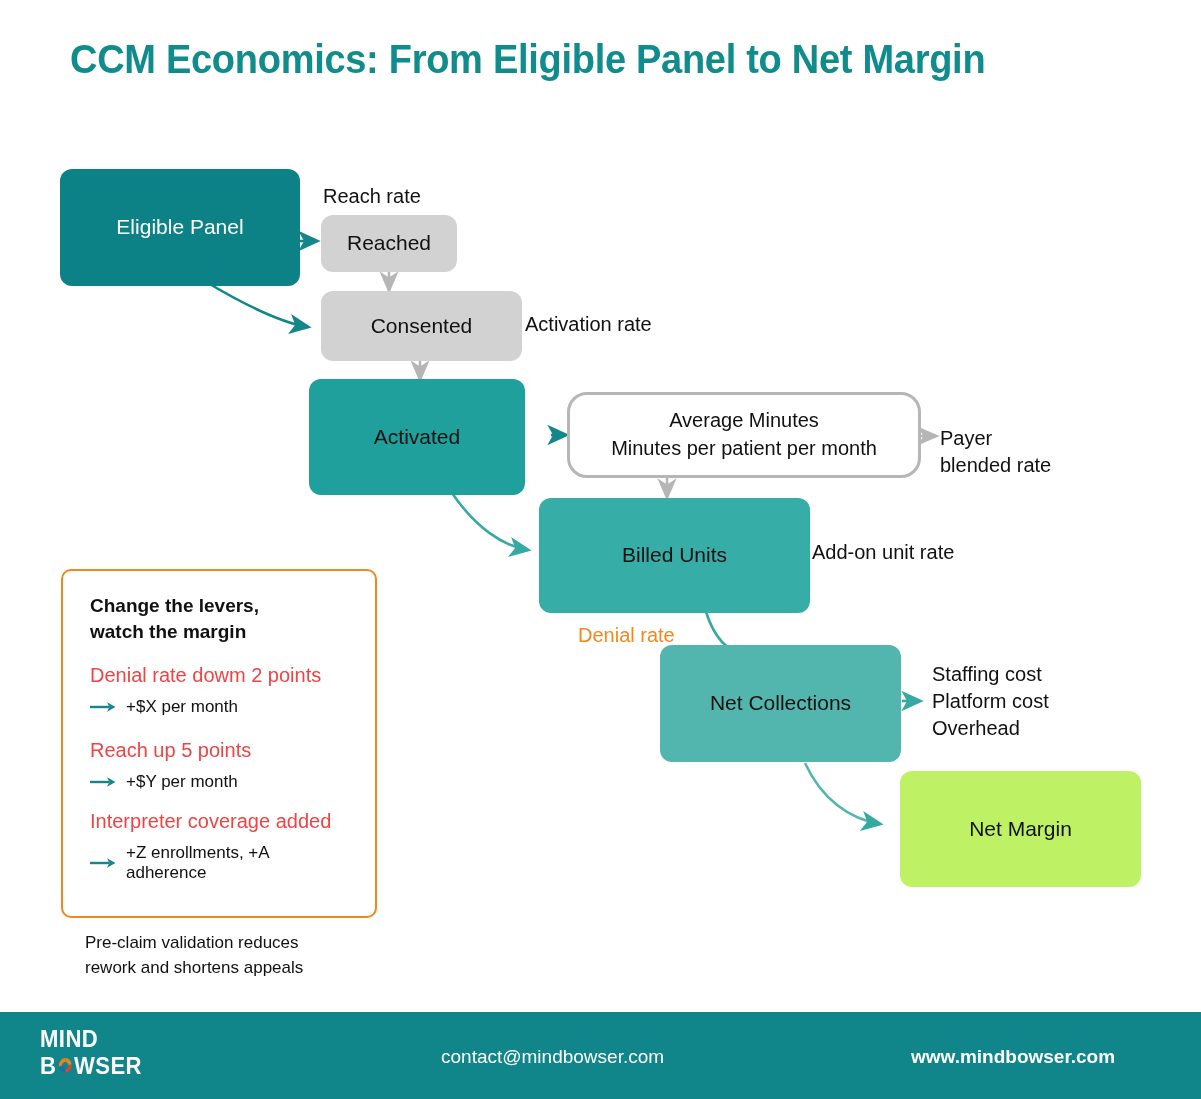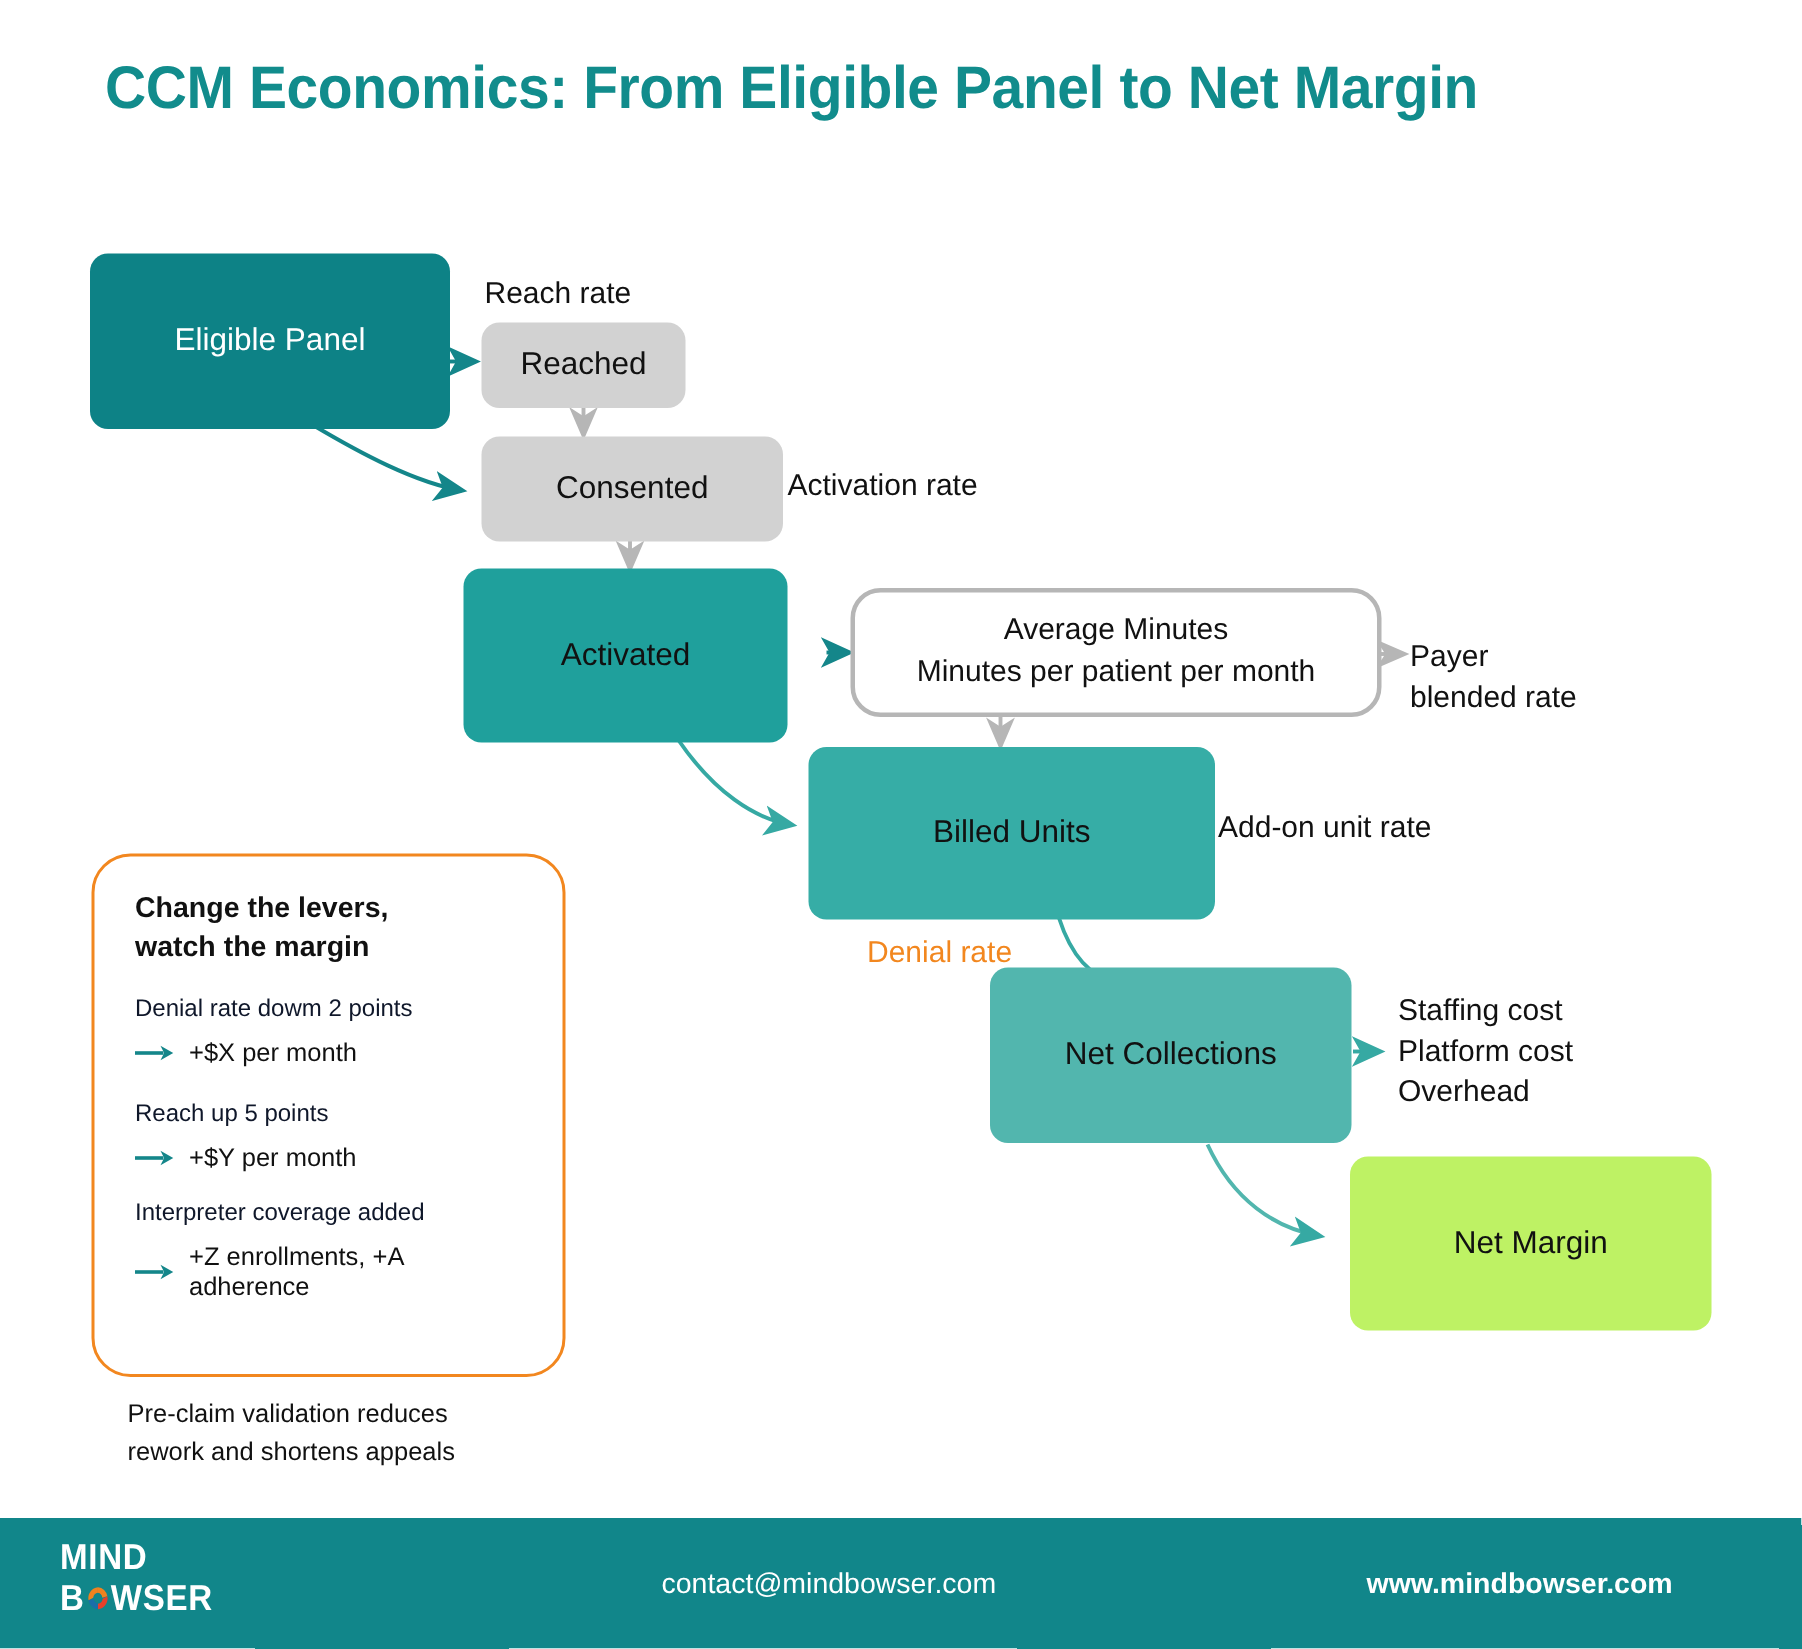--- a/index.html
+++ b/index.html
@@ -45,29 +45,29 @@
   .side-label{
     position:absolute;font-size:20px;line-height:1.35;color:#111111;
     white-space:pre-line;
   }
   .side-label.orange{color:#F2871F;}
 
   
   .callout{
     position:absolute;left:61px;top:569px;width:316px;height:349px;
     box-sizing:border-box;background:#ffffff;
-    border:2.5px solid #F2871F;border-radius:26px;
+    border:2.5px solid #F2871F;border-radius:10px;
     padding:22px 24px 0 27px;
   }
   .callout h3{
     margin:0 0 20px 0;font-size:19px;line-height:1.35;font-weight:bold;color:#111111;
     white-space:pre-line;
   }
   .lever{margin-bottom:14px;}
-  .lever .lv-title{font-size:16px;color:#0f172a;margin-bottom:10px;}
+  .lever .lv-title{font-size:20px;color:#ef4444;margin-bottom:10px;}
   .lever .lv-res{display:flex;align-items:center;gap:10px;font-size:17px;color:#111111;}
   .lever .lv-res .arr{flex:0 0 auto;display:block;}
 
   .footnote{
     position:absolute;left:85px;top:931px;width:330px;
     font-size:17px;line-height:1.45;color:#111111;white-space:pre-line;
   }
 
   
   .footer{

